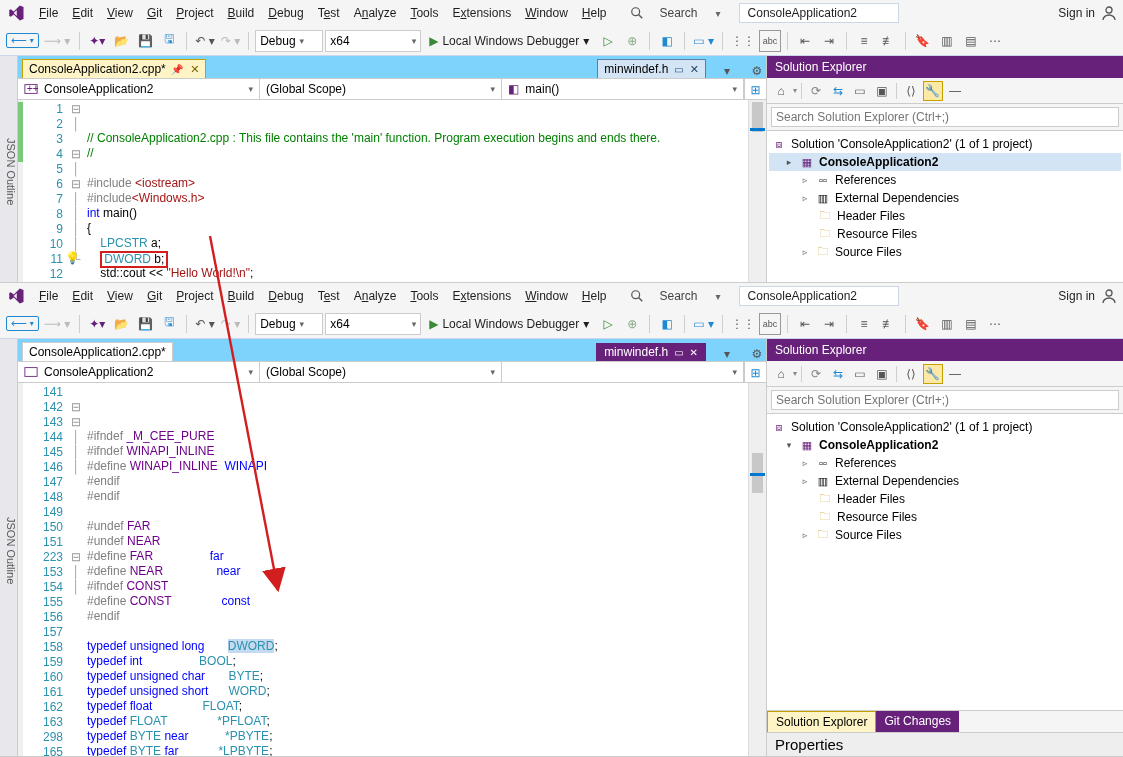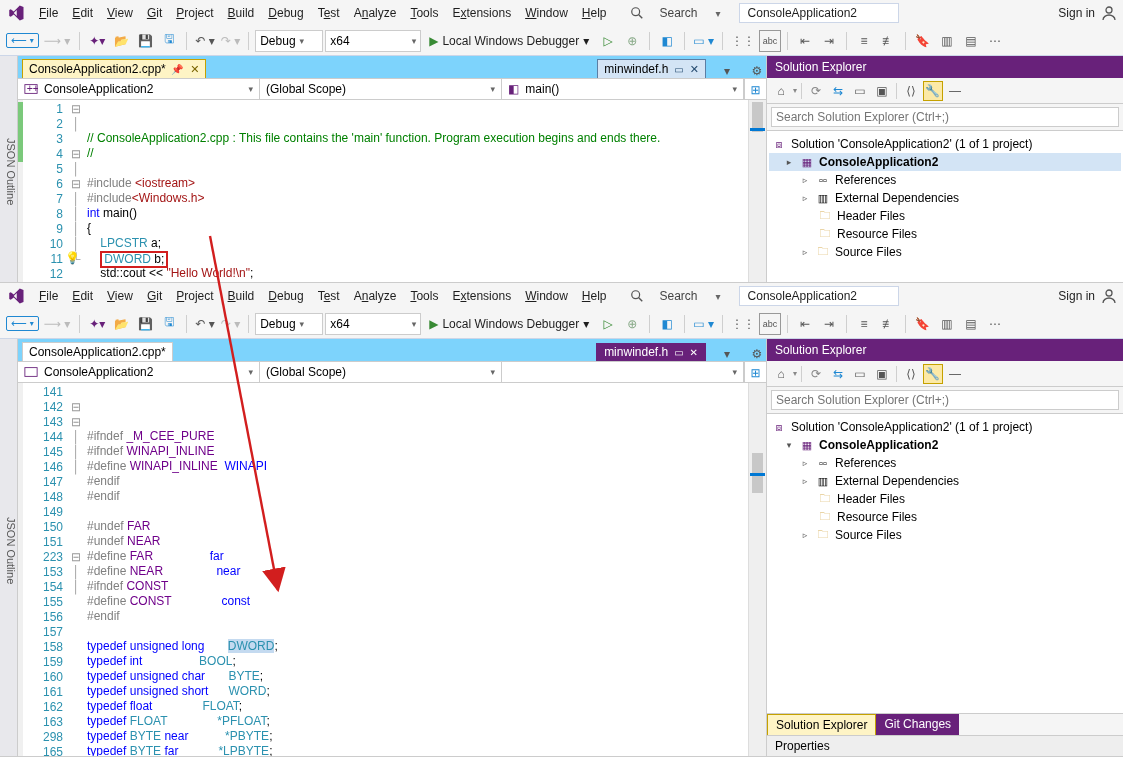--- a/index.html
+++ b/index.html
@@ -100,21 +100,21 @@
 .tree-exp { width:12px; font-size:9px; color:#555; text-align:center;}
 .tree-ic { width:16px; height:16px; display:inline-flex; align-items:center; justify-content:center; font-size:11px;}
 .sln-ic { color:#68217a;}
 .fold-ic { color:#d8b15a;}
 .proj-bold { font-weight:bold;}
 .sel-row { background:#d3e4f5;}
 .bottom-tabs { display:flex; border-top:1px solid #ccc;}
 .bottom-tab { padding:3px 8px; font-size:12px;}
 .bottom-tab.active { background:#fef4c5; border:1px solid #c5a100; border-bottom:none;}
 .bottom-tab.git { background:#68217a; color:#fff;}
-.prop-title { background:#eee; padding:3px 8px; border-top:1px solid #ccc; font-size:12px;}
+.prop-title { background:#eee; padding:3px 8px; border-top:1px solid #ccc; font-size:15px;}
 
 
 .red-arrow { position:absolute; pointer-events:none; z-index:100;}
 
 </style>
 </head>
 <body>
 
 <div class="vs-instance top">
   <div class="menubar">

